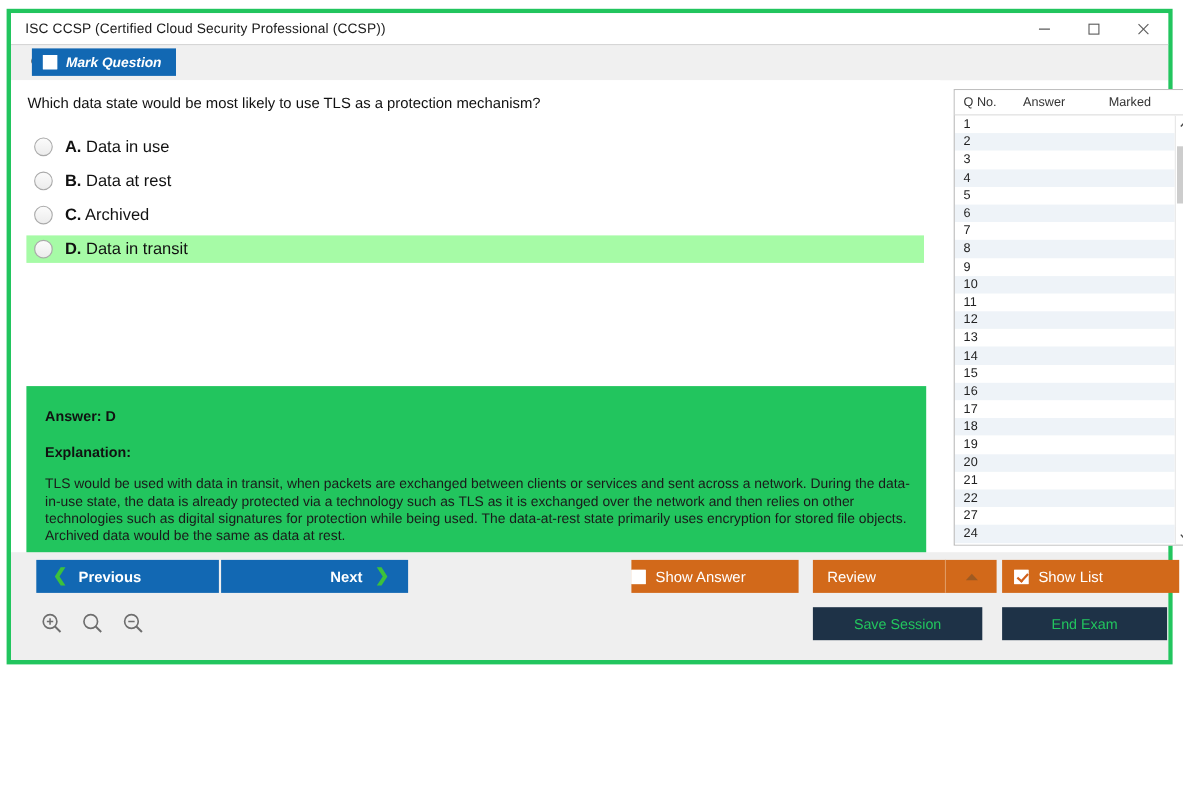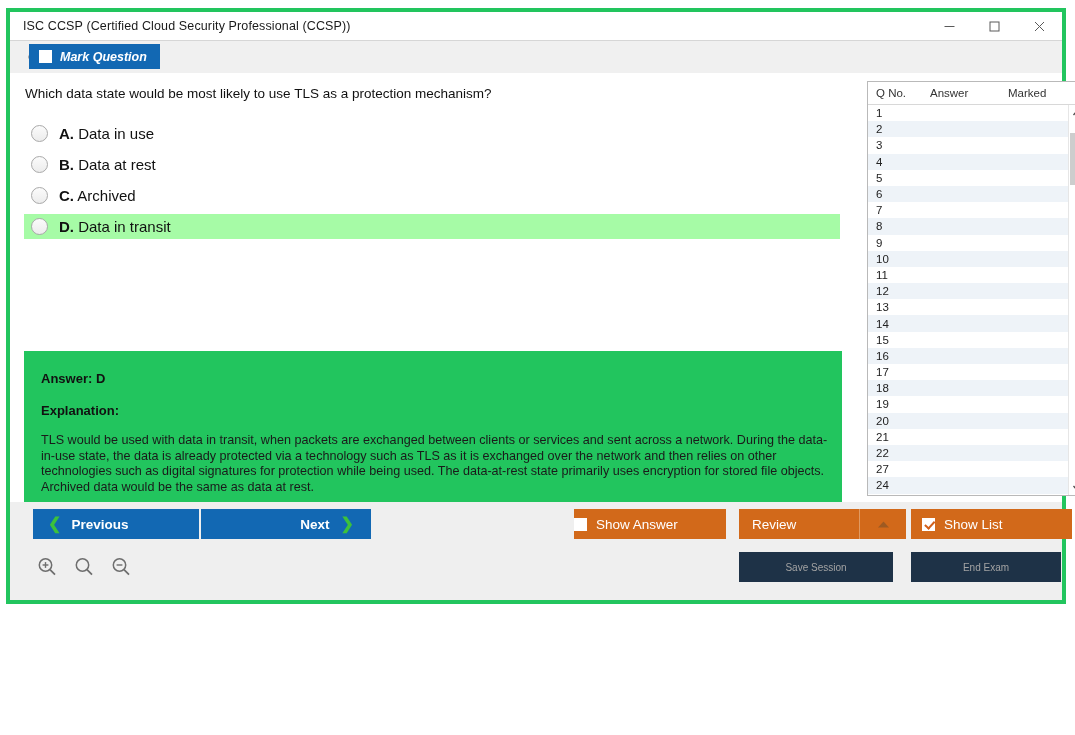--- a/index.html
+++ b/index.html
@@ -339,22 +339,22 @@
     height: 30px;
     display: flex;
     align-items: center;
     justify-content: center;
   }
   #show-list-button { left: 901px; top: 7px; width: 150px; padding-left: 11px; gap: 9px; }
 
   .btn-navy {
     position: absolute;
     background: #1e3247;
-    color: #a3a3a3;
-    font-size: 10px;
+    color: #22c55e;
+    font-size: 13px;
     height: 30px;
     display: flex;
     align-items: center;
     justify-content: center;
     cursor: pointer;
     border: none;
   }
   #save-session-button { left: 729px; top: 50px; width: 154px; }
   #end-exam-button { left: 901px; top: 50px; width: 150px; }
 

